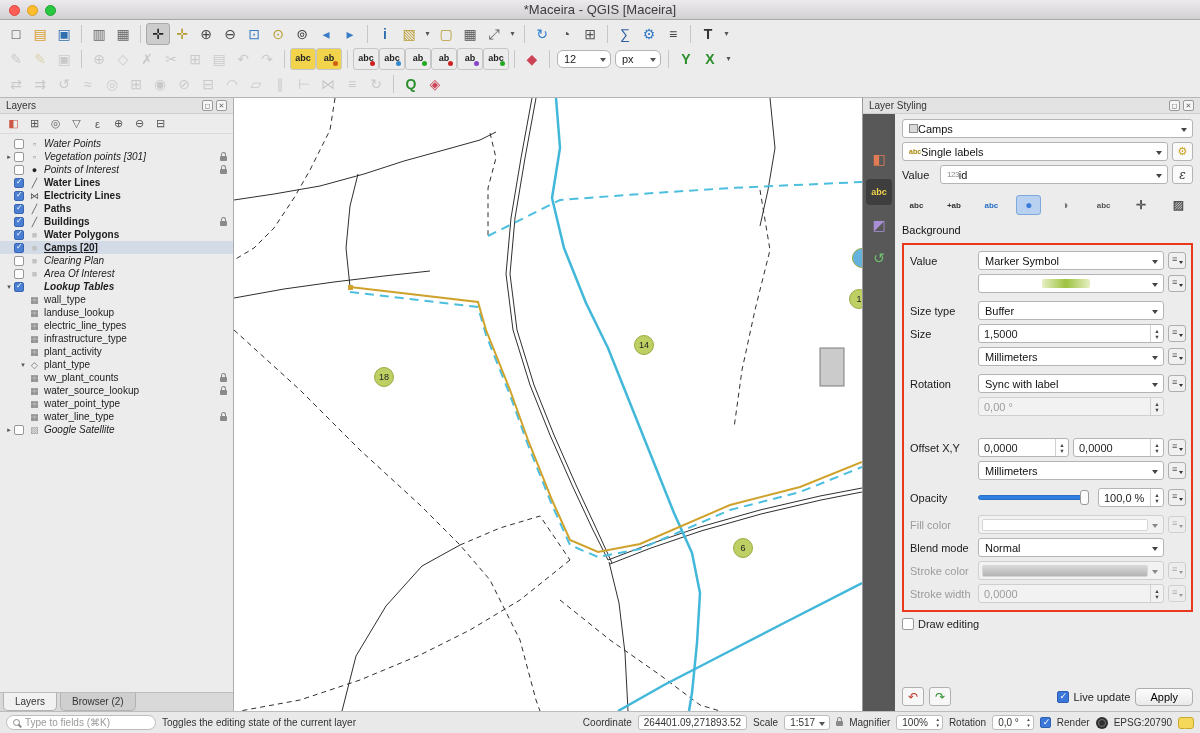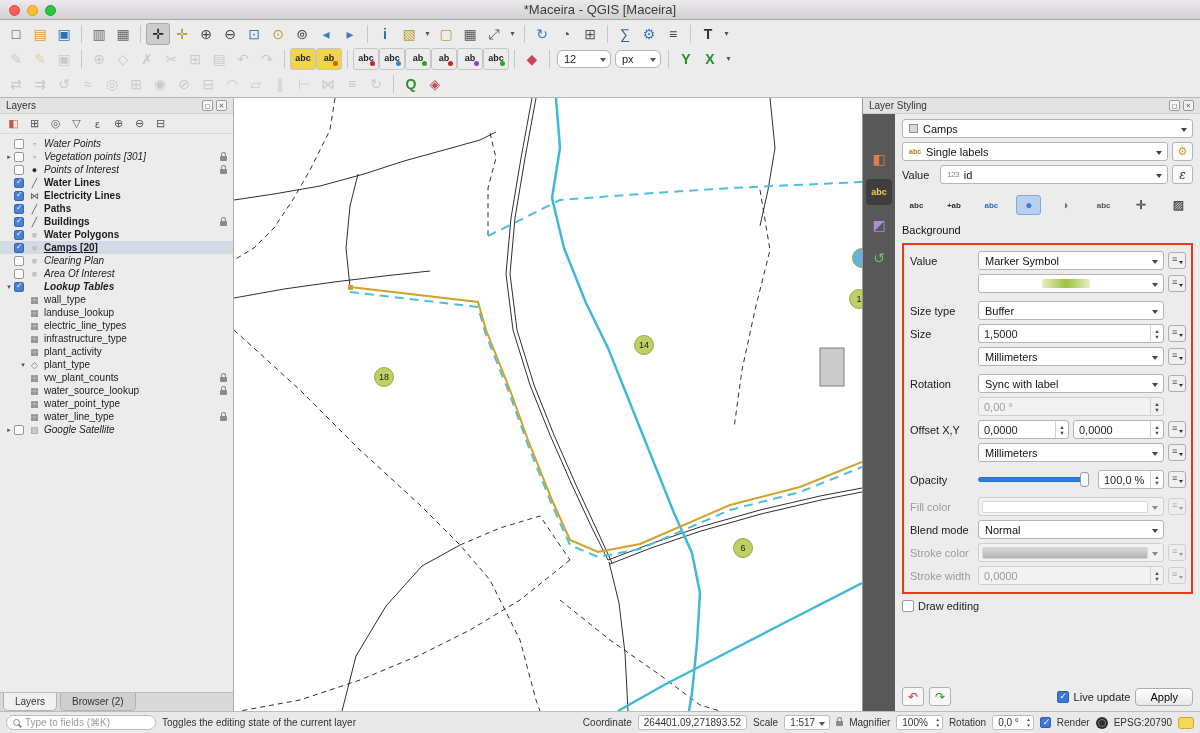--- a/index.html
+++ b/index.html
@@ -72,21 +72,21 @@
   
   .styling-panel { flex:0 0 338px; display:flex; flex-direction:column; border-left:1px solid #9a9a9a; min-height:0; }
   .sp-body { flex:1; display:flex; min-height:0; }
   .style-strip { flex:0 0 32px; background:#585858; display:flex; flex-direction:column; align-items:center; padding-top:32px; gap:7px; }
   .strip-btn { width:26px; height:26px; border-radius:4px; display:flex; align-items:center; justify-content:center; font-size:14px; }
   .strip-btn.active { background:#3e3e3e; }
   .style-content { flex:1; background:#ececec; display:flex; flex-direction:column; padding:5px 7px; min-width:0; }
 
   .combo { position:relative; background:#fff; border:1px solid #b4b4b4; border-radius:3px; height:19px; display:flex; align-items:center; padding:0 16px 0 6px; color:#111; overflow:hidden; }
   .combo::after { content:""; position:absolute; right:5px; top:8px; border:3.5px solid transparent; border-top:4.5px solid #444; }
-  .combo .pre-ic { margin-right:5px; flex:0 0 auto; }
+  .combo .pre-ic { flex:0 0 auto; }
   .poly-ic { width:9px; height:9px; background:#d9d9d9; border:1px solid #8f8f8f; display:inline-block; }
   .abc-ic { font-size:7px; font-weight:bold; color:#a8860b; }
   .num-tag { font-size:8px; color:#888; letter-spacing:-0.5px; }
 
   .sp-row { display:flex; align-items:center; gap:4px; margin-bottom:4px; }
   .sp-label { flex:0 0 64px; font-size:11px; color:#1a1a1a; }
   .sp-label.dis { color:#9c9c9c; }
   .grow { flex:1; min-width:0; }
   .dd-btn { flex:0 0 18px; height:17px; border:1px solid #aeaeae; border-radius:3px; background:#f0f0f0; position:relative; }
   .dd-btn::before { content:"≡"; position:absolute; left:3px; top:1px; font-size:9px; color:#555; }
@@ -792,21 +792,21 @@
 
             <div class="sp-row">
               <span class="sp-label"></span>
               <div class="spin dis grow">
                   <span class="sv">0,00 °</span>
                   <span class="arr"></span>
                 </div>
               <div class="dd-spacer"></div>
             </div>
 
-            <div class="sp-row" style="margin-top:4px">
+            <div class="sp-row" style="margin-top:22px">
               <span class="sp-label">Offset X,Y</span>
               <div class="spin grow">
                   <span class="sv">0,0000</span>
                   <span class="arr"></span>
                 </div>
               <div class="spin grow">
                   <span class="sv">0,0000</span>
                   <span class="arr"></span>
                 </div>
               <div class="dd-btn"></div>

